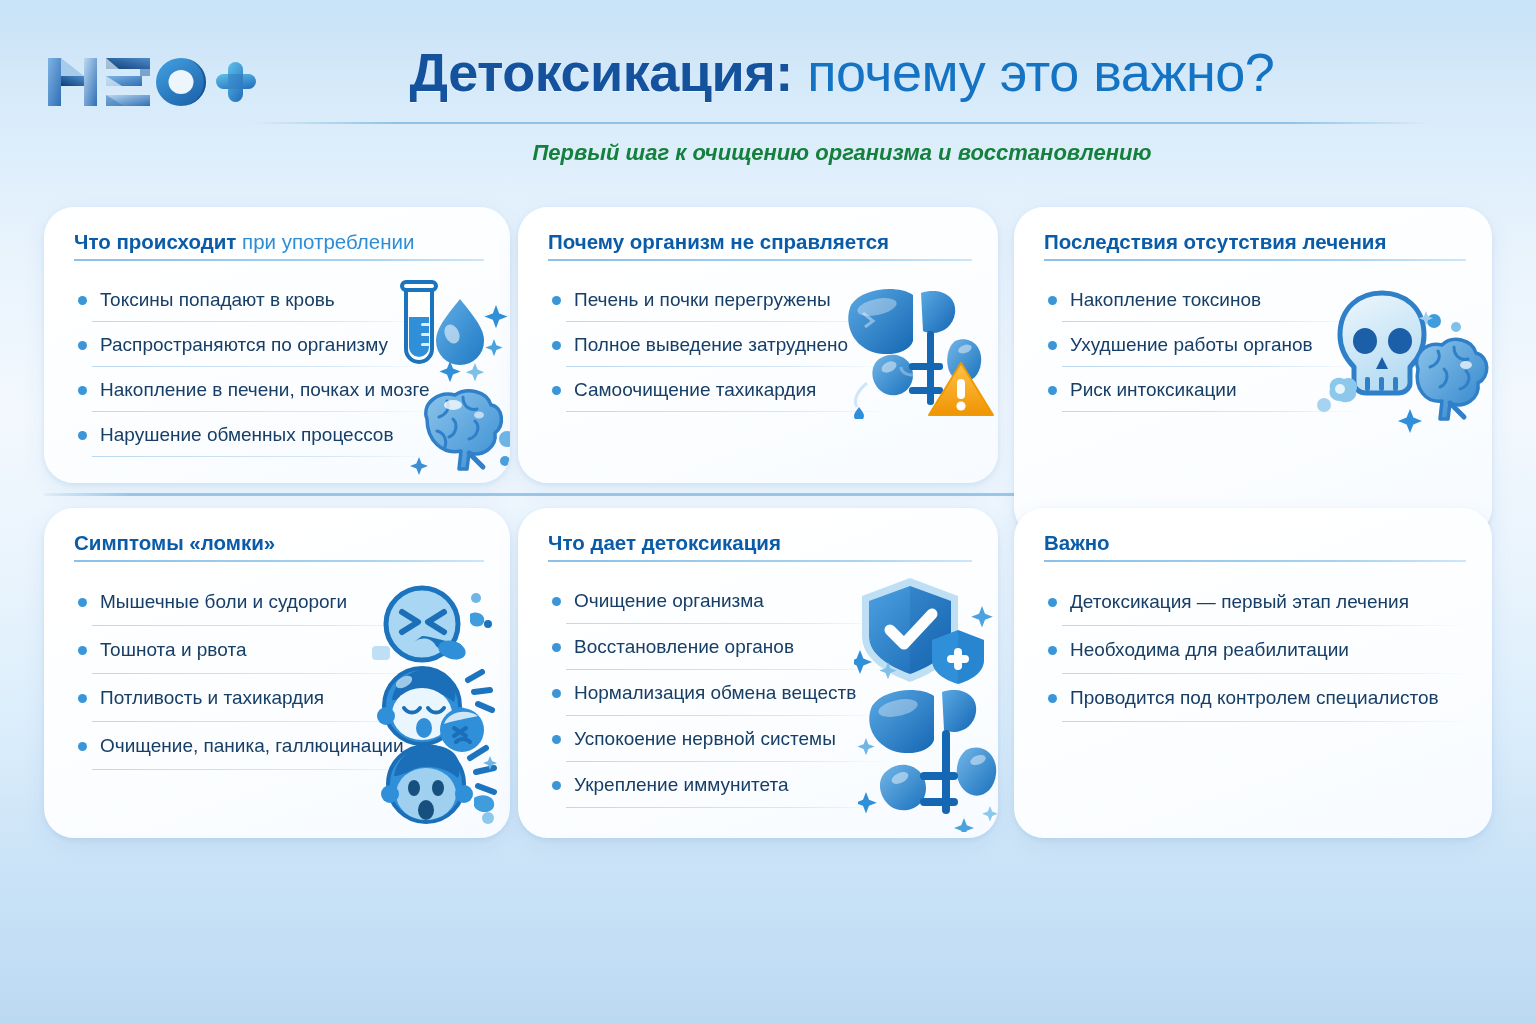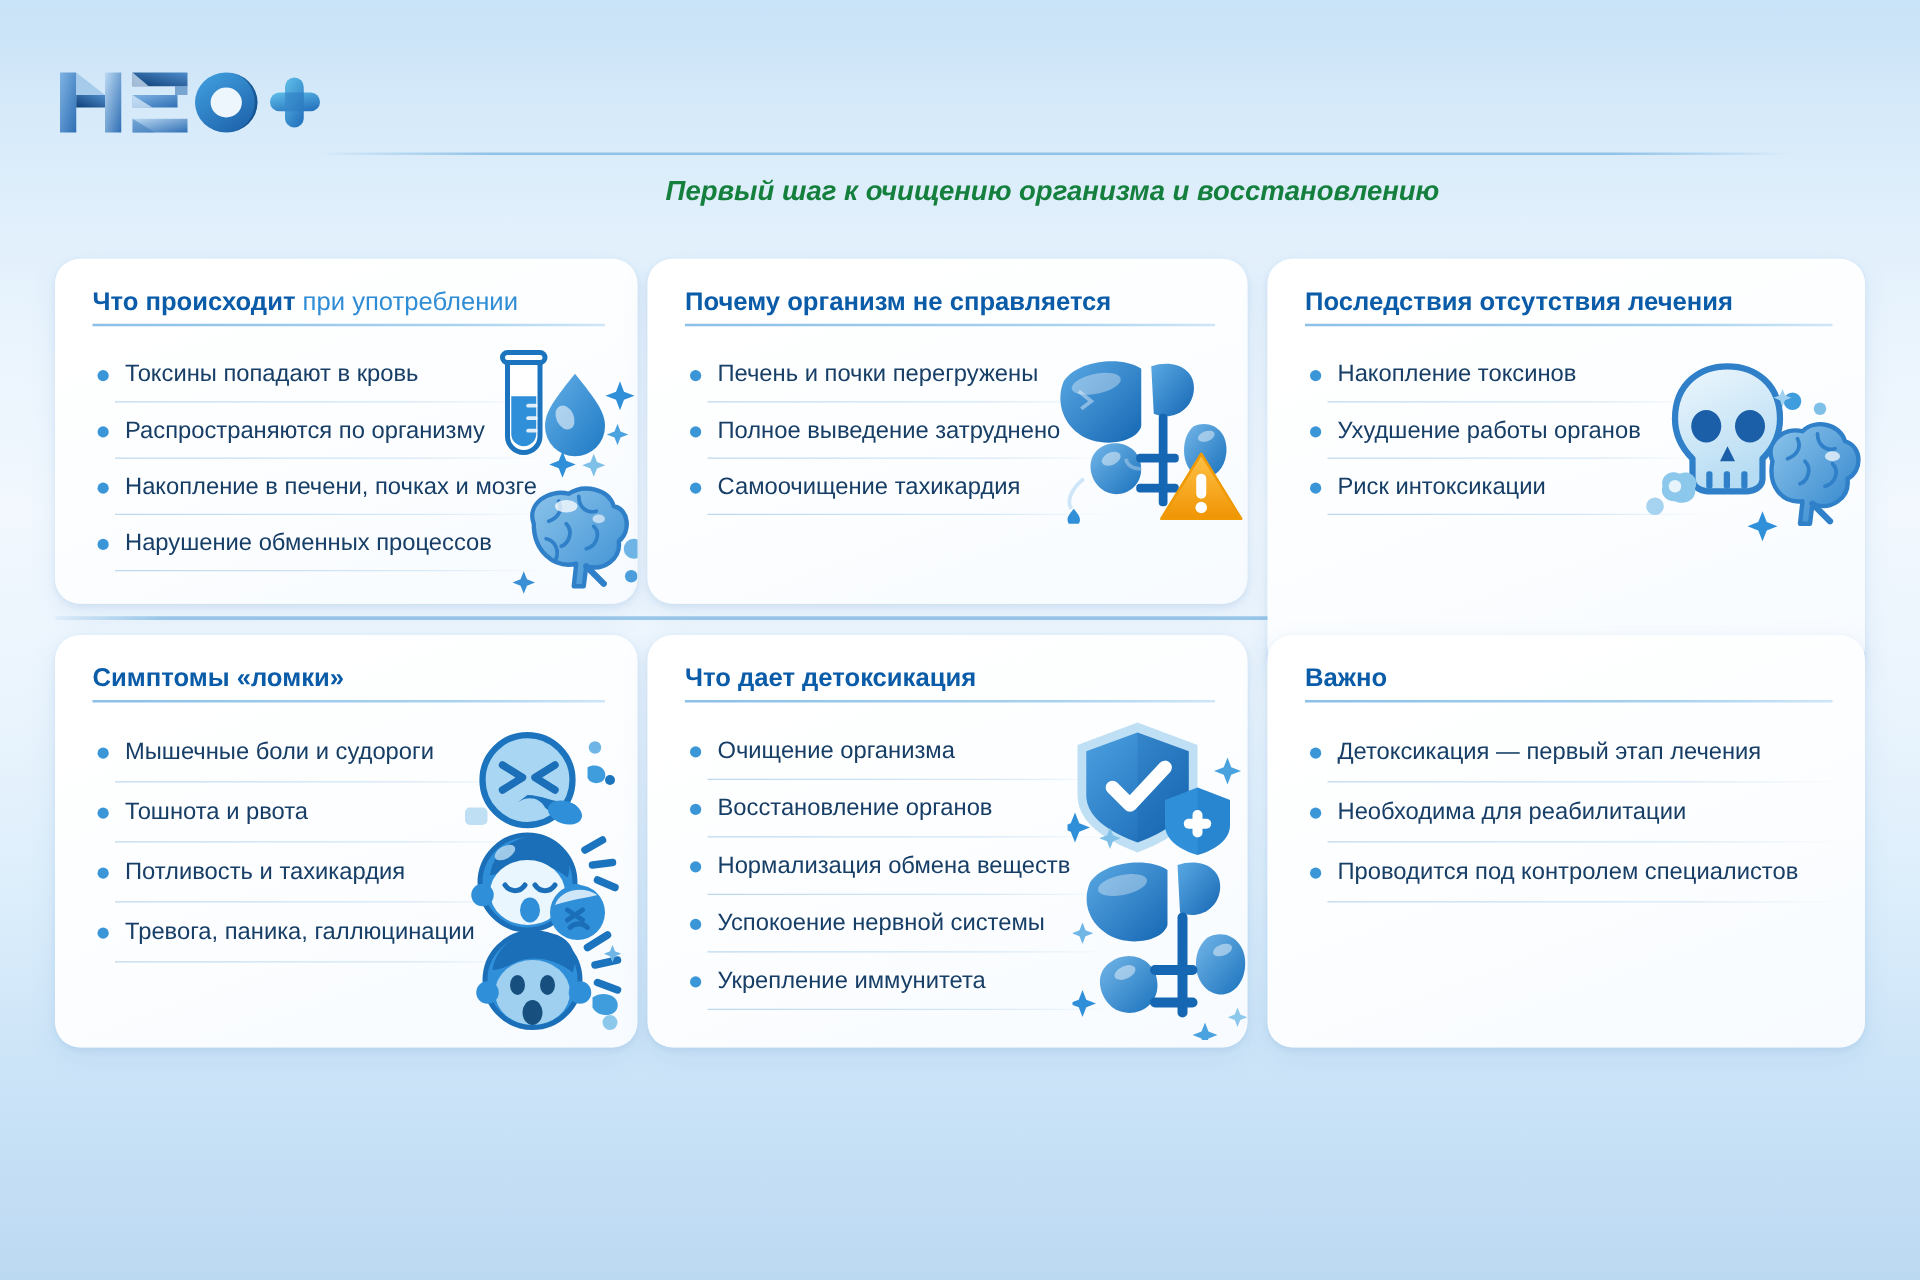--- a/index.html
+++ b/index.html
@@ -58,21 +58,21 @@
   .row-divider{
     position:absolute; left:44px; top:493px; width:1448px; height:3px;
     background:linear-gradient(90deg, rgba(150,198,234,.15) 0%, rgba(150,198,234,.95) 6%, rgba(150,198,234,.95) 94%, rgba(150,198,234,.15) 100%);
     border-radius:2px;
   }
 
   
   .card{
     position:absolute;
     background:linear-gradient(160deg,#ffffff 0%,#fdfeff 45%,#f7fbff 100%);
-    border-radius:20px;
+    border-radius:30px;
     box-shadow:0 2px 5px rgba(80,140,195,.13), 0 8px 22px rgba(80,140,195,.10);
     overflow:hidden;
   }
   .card-inner{ position:absolute; left:0; top:0; width:100%; height:100%; }
 
   .card-title{
     position:absolute; left:30px; top:22px; right:26px;
     font-size:20.5px; line-height:26px; white-space:nowrap;
   }
   .card-title .ct-strong{ font-weight:bold; color:#0a5ca8; }
@@ -175,20 +175,23 @@
       <ellipse cx="137" cy="40" rx="25" ry="24" fill="url(#lgD)"></ellipse>
       <ellipse cx="137" cy="40" rx="12.5" ry="12" fill="#eef6fd"></ellipse>
       <path d="M137 16 a25 24 0 0 1 0 48 a20 21 0 0 0 0 -48z" fill="#0d3f77" opacity=".55"></path>
 
       <rect x="172" y="32" width="40" height="15" rx="7.5" fill="url(#lgE)"></rect>
       <rect x="184" y="20" width="15" height="40" rx="7.5" fill="url(#lgE)"></rect>
       <rect x="184" y="32" width="15" height="15" fill="#2a78c0" opacity=".5"></rect>
     </svg>
   </div>
 
+  <div class="title">
+    <span class="t-strong">Детоксикация:</span><span class="t-light"> почему это важно?</span>
+  </div>
 
   <div class="title-rule"></div>
 
   <div class="subtitle">Первый шаг к очищению организма и восстановлению</div>
 </div>
 
 <div class="row-divider"></div>
 
 <div class="card c1" id="card-1">
   <div class="card-inner">
@@ -360,21 +363,21 @@
 <div class="card c4" id="card-4">
   <div class="card-inner">
     <div class="card-title">
       <span class="ct-strong">Симптомы «ломки»</span><span class="ct-light"></span>
     </div>
     <div class="card-rule"></div>
     <div class="bullets">
       <div class="bullet"><span class="dot"></span><span>Мышечные боли и судороги</span><span class="bl-underline"></span></div>
       <div class="bullet"><span class="dot"></span><span>Тошнота и рвота</span><span class="bl-underline"></span></div>
       <div class="bullet"><span class="dot"></span><span>Потливость и тахикардия</span><span class="bl-underline"></span></div>
-      <div class="bullet"><span class="dot"></span><span>Тревога, паника, галлюцинации</span><span class="bl-underline"></span></div>
+      <div class="bullet"><span class="dot"></span><span>Очищение, паника, галлюцинации</span><span class="bl-underline"></span></div>
     </div>
 
     <div class="art" style="left:326px; top:76px;">
       <svg width="130" height="90" viewBox="0 0 130 90">
         <circle cx="52" cy="40" r="36" fill="#a9d6f2" stroke="#1b74bd" stroke-width="5"></circle>
         <path d="M32 28 l16 10 -16 10" fill="none" stroke="#1b6fb8" stroke-width="6" stroke-linecap="round" stroke-linejoin="round"></path>
         <path d="M74 28 l-16 10 16 10" fill="none" stroke="#1b6fb8" stroke-width="6" stroke-linecap="round" stroke-linejoin="round"></path>
         <path d="M44 58 C52 52 62 54 66 62 C74 70 86 74 92 70 C96 66 92 58 84 58 C74 58 62 52 52 52 z" fill="#1b74bd"></path>
         <ellipse cx="82" cy="66" rx="14" ry="9" fill="#2f8fd9" transform="rotate(18 82 66)"></ellipse>
         <circle cx="106" cy="14" r="5" fill="#6fb5e6"></circle>

